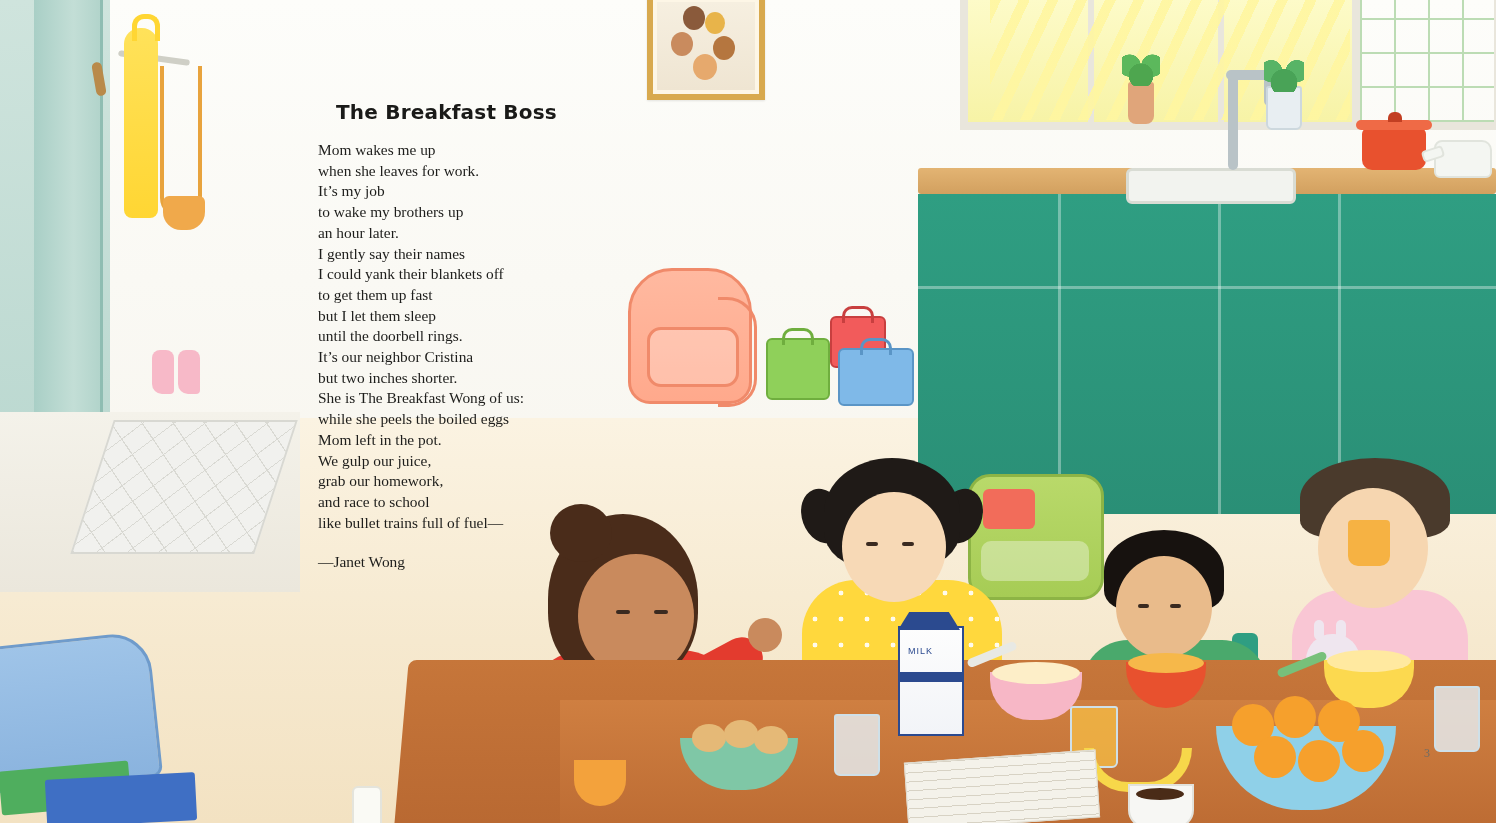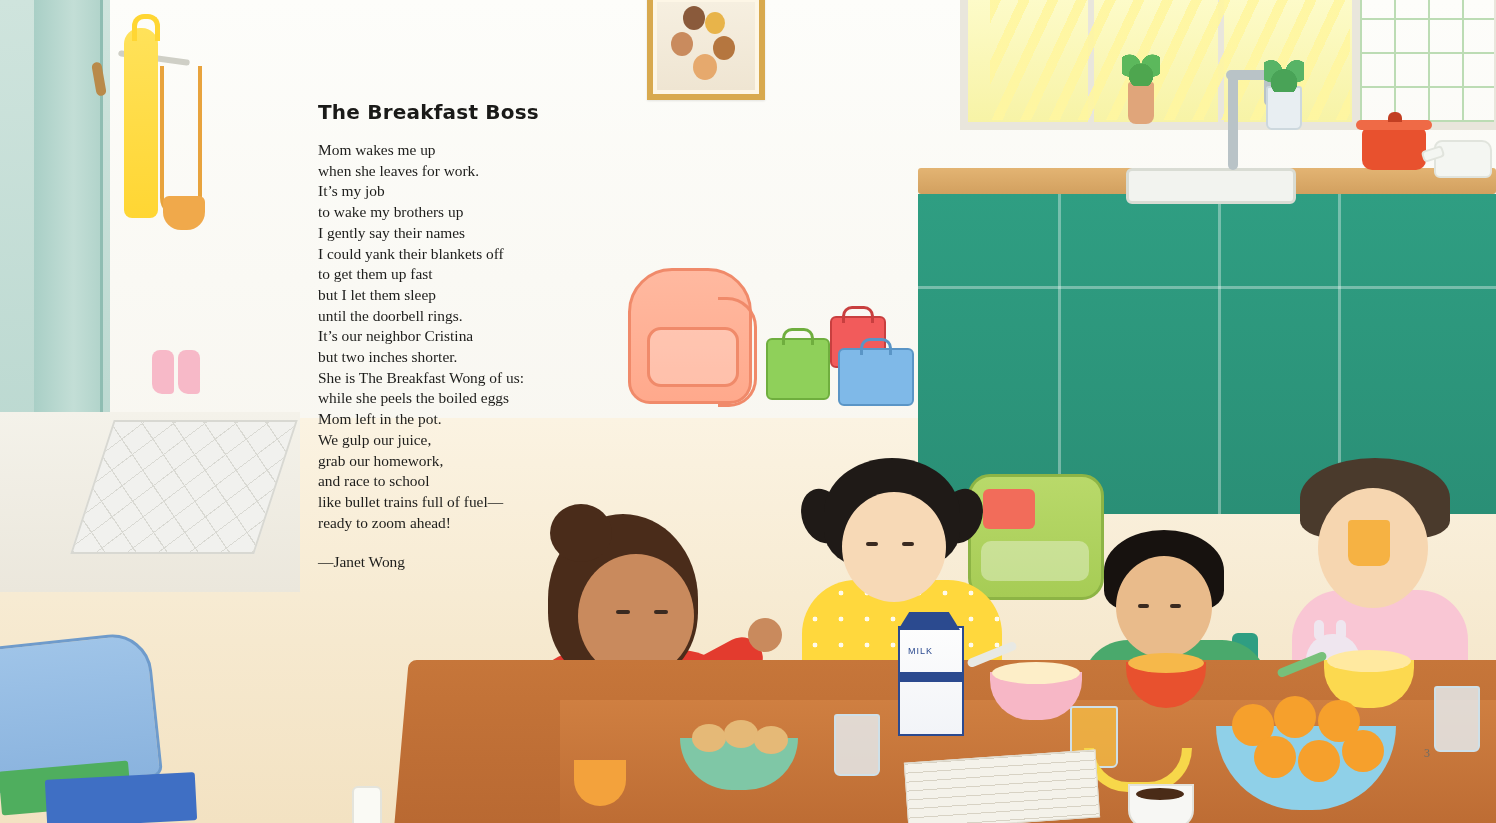--- a/index.html
+++ b/index.html
@@ -371,21 +371,21 @@
     left: 316px;
     top: 100px;
     width: 250px;
     color: #1d1d1b;
   }
   .poem-title {
     font-family: "DejaVu Sans", sans-serif;
     font-size: 20px;
     font-weight: 600;
     letter-spacing: .2px;
-    margin: 0 0 16px 2px;
+    margin: 0 0 16px 20px;
     color: #1a1a18;
   }
   .poem-lines {
     font-family: "Liberation Serif", serif;
     font-size: 15.4px;
     line-height: 20.7px;
     margin: 0 0 0 2px;
   }
   .poem-lines div { white-space: nowrap; }
   .poem-author {
@@ -564,33 +564,33 @@
     </div>
   </div>
 
   <div class="poem">
     <h1 class="poem-title">The Breakfast Boss</h1>
     <div class="poem-lines">
       <div>Mom wakes me up</div>
       <div>when she leaves for work.</div>
       <div>It’s my job</div>
       <div>to wake my brothers up</div>
+      <div>an hour later.</div>
       <div>I gently say their names</div>
       <div>I could yank their blankets off</div>
       <div>to get them up fast</div>
       <div>but I let them sleep</div>
       <div>until the doorbell rings.</div>
       <div>It’s our neighbor Cristina</div>
       <div>but two inches shorter.</div>
       <div>She is The Breakfast Wong of us:</div>
       <div>while she peels the boiled eggs</div>
       <div>Mom left in the pot.</div>
       <div>We gulp our juice,</div>
       <div>grab our homework,</div>
       <div>and race to school</div>
       <div>like bullet trains full of fuel—</div>
-      <div>ready to zoom ahead!</div>
     </div>
     <div class="poem-author">—Janet Wong</div>
   </div>
 
   <div class="page-number">3</div>
 </div>
 
 </body></html>

